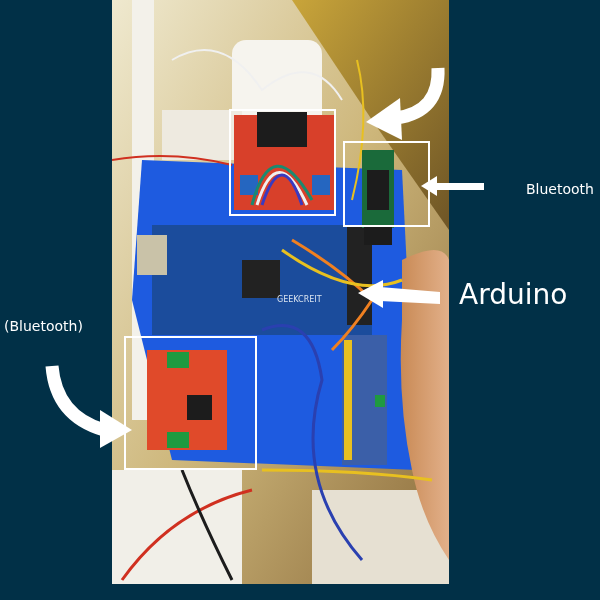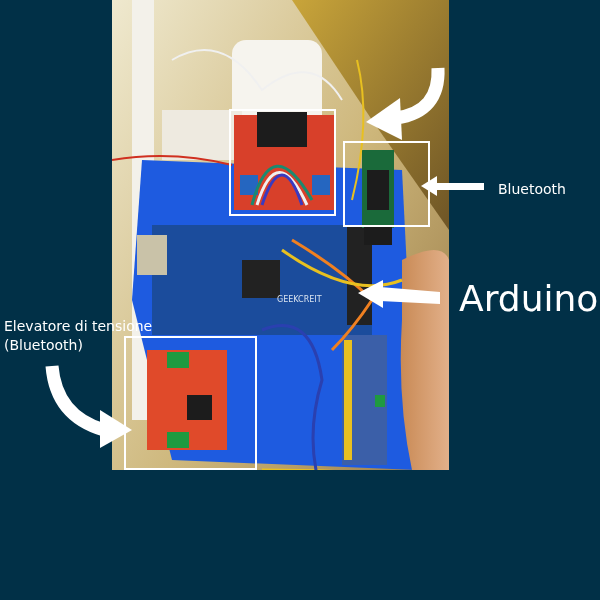--- a/index.html
+++ b/index.html
@@ -16,21 +16,21 @@
       width: 600px;
       height: 600px;
       background: #013047;
     }
     
     .photo {
       position: absolute;
       left: 112px;
       top: 0;
       width: 337px;
-      height: 470px;
+      height: 584px;
       overflow: hidden;
       background: #d9cfa8;
     }
     .photo svg { display: block; }
 
     
     .hl-box {
       position: absolute;
       border: 2px solid #ffffff;
       box-sizing: border-box;
@@ -40,22 +40,22 @@
     #box-boost { left: 124px; top: 336px; width: 133px; height: 134px; }
 
     
     .label {
       position: absolute;
       color: #ffffff;
       white-space: nowrap;
       line-height: 1;
     }
     #label-motor   { left: 396px; top: 27px;  font-size: 28px; }
-    #label-bt      { left: 498px; top: 182px; font-size: 14px; }
-    #label-arduino { left: 459px; top: 281px; font-size: 36px; }
+    #label-bt      { left: 526px; top: 182px; font-size: 14px; }
+    #label-arduino { left: 459px; top: 281px; font-size: 28px; }
     #label-boost   { left: 4px;   top: 317px; font-size: 14px; line-height: 19px; }
 
     .arrow {
       position: absolute;
       overflow: visible;
     }
   </style>
 </head>
 <body>
 
@@ -156,16 +156,15 @@
 
     <g>
       <path d="M52 366 Q56 416 104 430" stroke="#ffffff" stroke-width="13" fill="none"></path>
     <polygon points="132,430 100,410 100,448" fill="#ffffff"></polygon>
     </g>
   </svg>
 
   <div class="label" id="label-bt">Bluetooth</div>
   <div class="label" id="label-arduino">Arduino</div>
   <div class="label" id="label-boost">
-    <div>Elevatore di tensione</div>
     <div>(Bluetooth)</div>
   </div>
 </div>
 
 </body></html>

